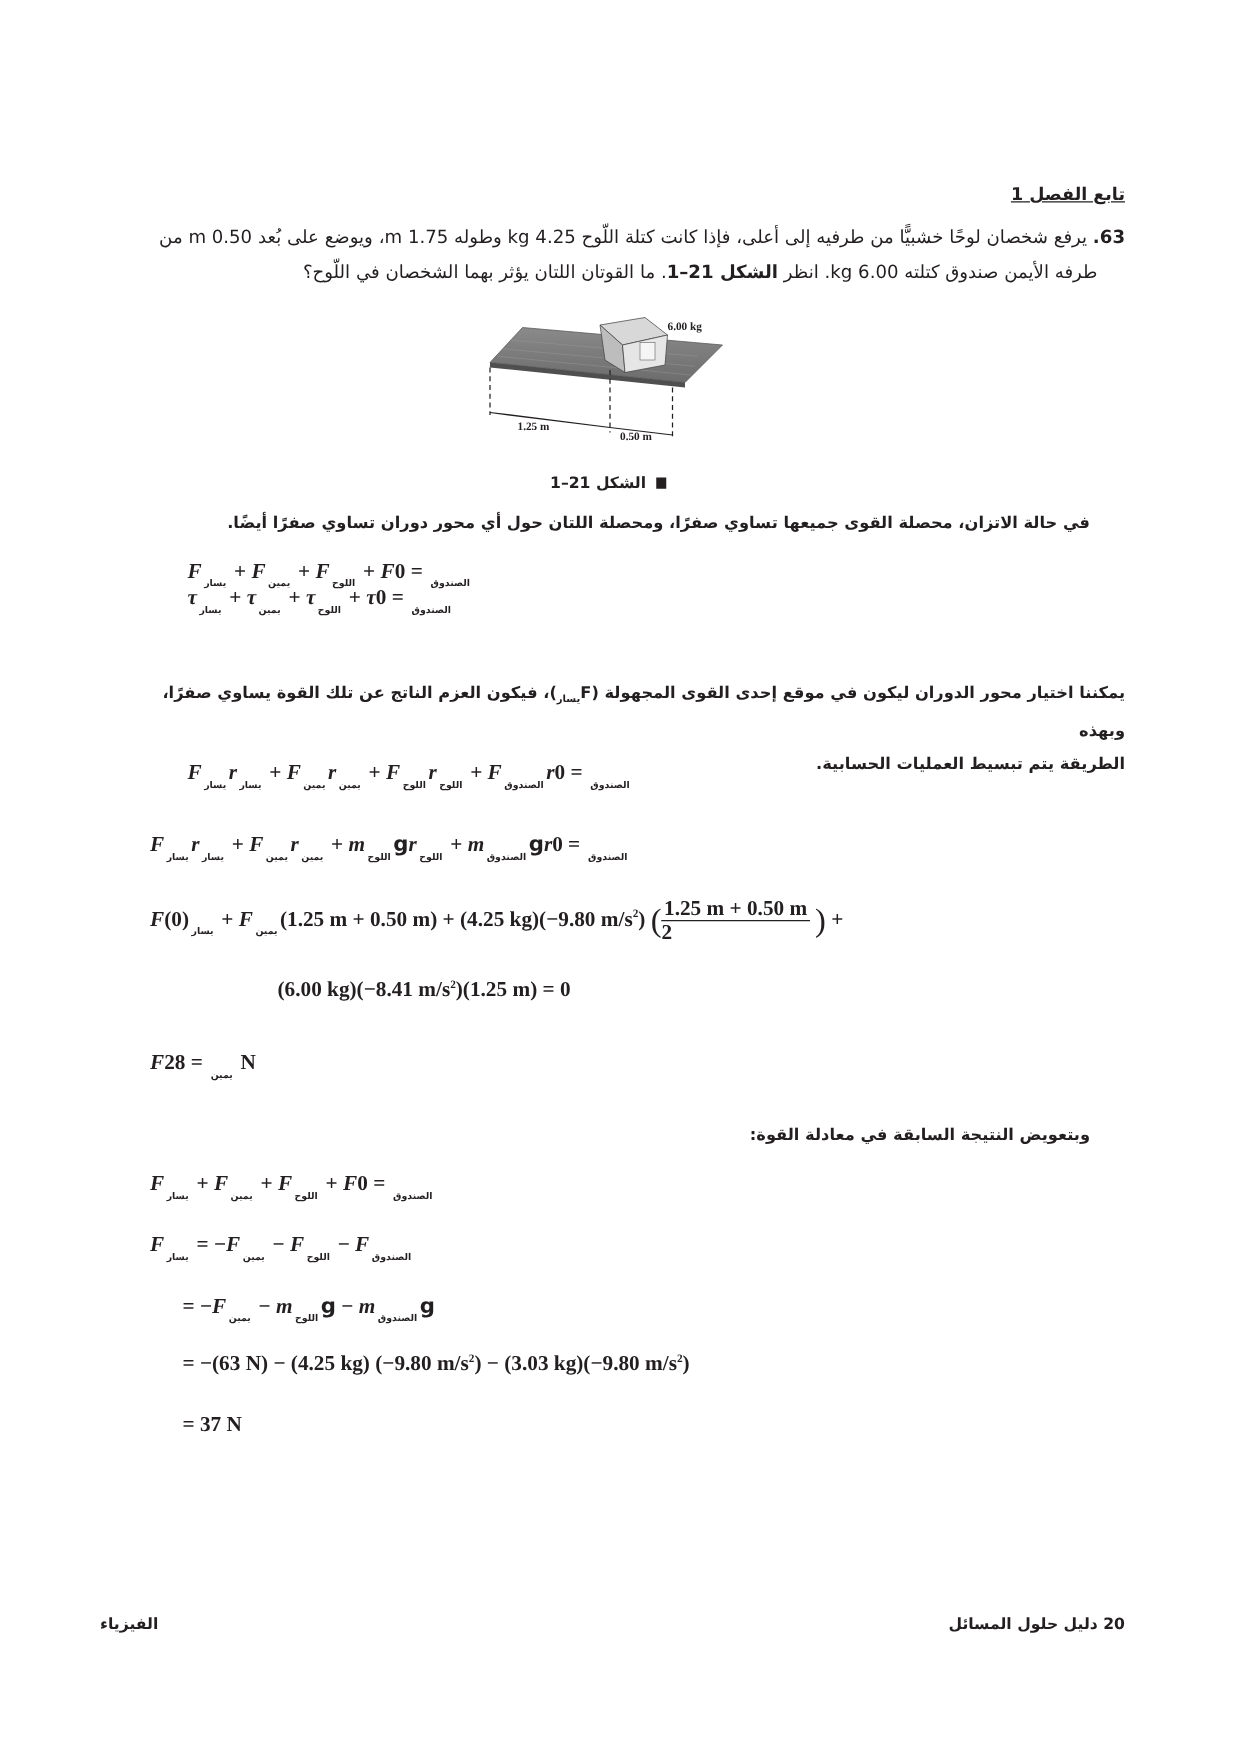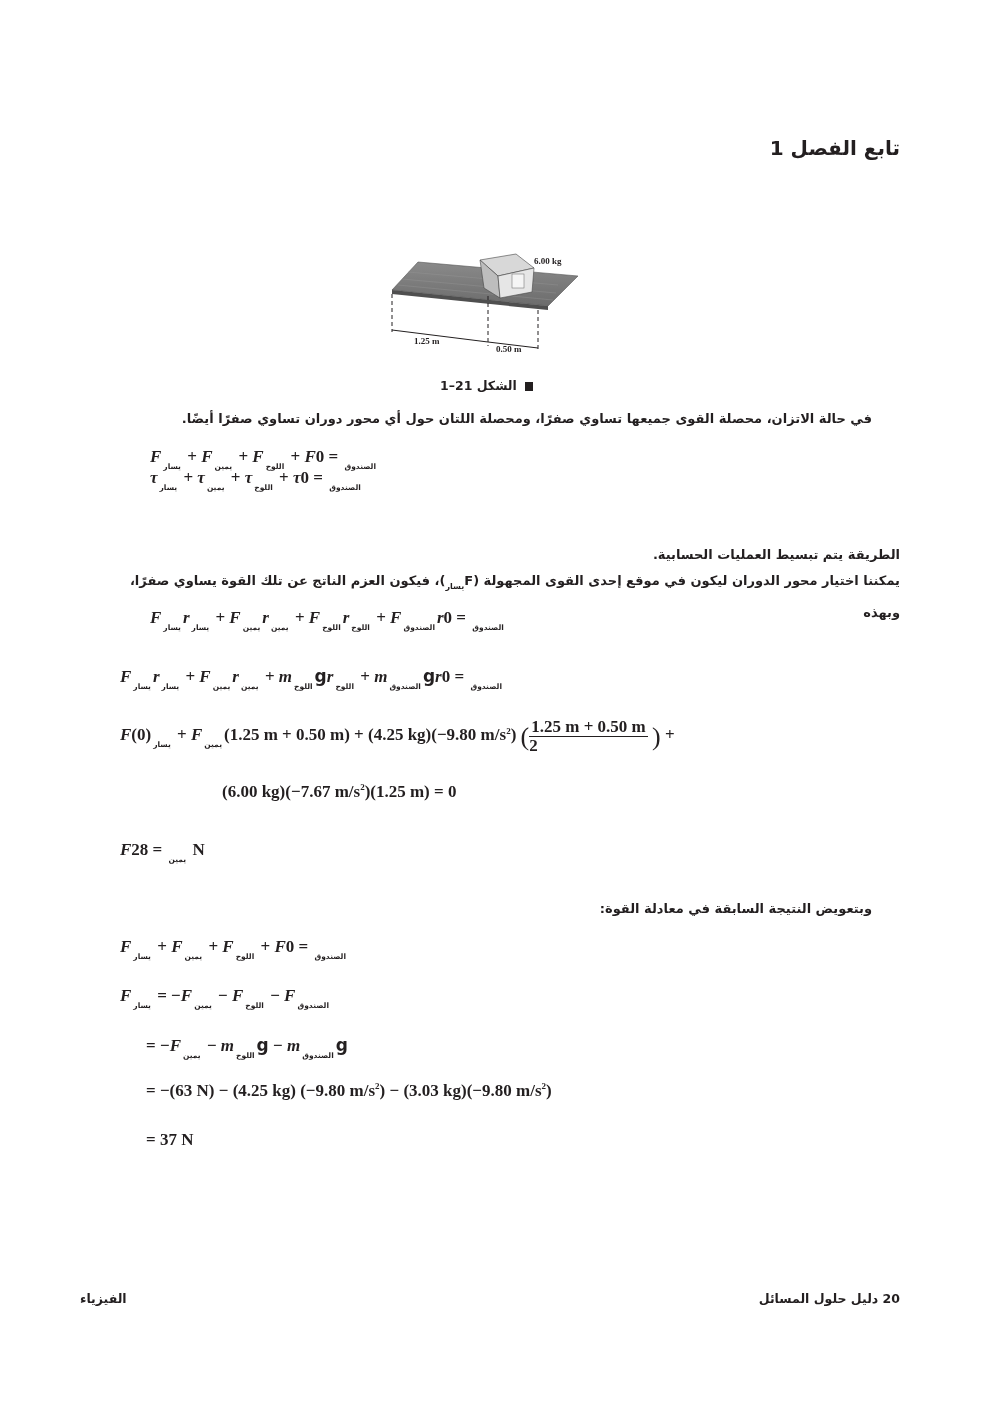--- a/index.html
+++ b/index.html
@@ -1,21 +1,21 @@
 <!DOCTYPE html>
 <html><head>
 <meta charset="utf-8">
 <style>
   html, body { margin:0; padding:0; background:#ffffff; }
   body { width:992px; height:1403px; position:relative; overflow:hidden; color:#231f20;
          font-family:"DejaVu Serif", serif; }
   .abs { position:absolute; }
   .rtl { direction:rtl; text-align:right; }
   .ar { font-family:"DejaVu Sans", sans-serif; }
-  .heading { right:92px; top:136px; font-size:20px; font-weight:bold; }
+  .heading { right:92px; top:148px; font-size:14px; font-weight:bold;text-decoration:underline; }
   .q { right:92px; top:176px; width:820px; font-size:14.5px; line-height:28px; }
   .q .num { font-weight:bold; }
   .q b { font-weight:bold; }
   .fig { left:388px; top:252px; width:210px; height:110px; }
   .caption { left:440px; top:378px; font-size:12.5px; font-weight:bold; direction:rtl; }
   .caption .sq { display:inline-block; width:8px; height:9px; background:#231f20; margin-left:8px; vertical-align:middle; }
   .para { right:120px; font-size:13px; font-weight:bold; line-height:26px; width:780px; }
   .eq { font-family:"Liberation Serif", serif; font-size:17px; font-weight:bold; white-space:nowrap; direction:ltr; }
   .eq i { font-style:italic; }
   .eq sub { font-family:"DejaVu Sans", sans-serif; font-size:7.5px; font-weight:bold; vertical-align:-7px; margin:0 2px; }
@@ -25,20 +25,22 @@
   .frac .d { display:block; line-height:18px; }
   .bigp { font-size:26px; font-weight:normal; vertical-align:middle; }
   .footer { top:1291px; font-size:12.5px; font-weight:bold; }
 </style>
 </head>
 <body>
 
 <div class="abs rtl ar heading">تابع الفصل 1</div>
 
 <div class="abs rtl ar q">
+  <div><span class="num">63.</span> <span>يرفع شخصان لوحًا خشبيًّا من طرفيه إلى أعلى، فإذا كانت كتلة اللّوح 4.25 kg وطوله 1.75 m، ويوضع على بُعد 0.50 m من</span></div>
+  <div style="padding-right:22px"><span>طرفه الأيمن صندوق كتلته 6.00 kg. انظر </span><b>الشكل 21–1</b><span>. ما القوتان اللتان يؤثر بهما الشخصان في اللّوح؟</span></div>
 </div>
 
 <svg class="abs fig" viewBox="0 0 210 110">
   <defs>
     <linearGradient id="wood" x1="0" y1="0" x2="0" y2="1">
       <stop offset="0" stop-color="#8a8a8a"></stop>
         <stop offset="1" stop-color="#6c6c6c"></stop>
     </linearGradient>
   </defs>
   <polygon points="30,10 190,24 160,54 4,38" fill="url(#wood)" stroke="#555" stroke-width="0.6"></polygon>
@@ -70,38 +72,38 @@
 
 <div class="abs eq" style="left:150px; top:447px">
   <i>F</i><sub>يسار</sub> + <i>F</i><sub>يمين</sub> + <i>F</i><sub>اللوح</sub> + <i>F</i><sub>الصندوق</sub> = <span>0</span>
 </div>
 
 <div class="abs eq" style="left:150px; top:468px">
   <i>τ</i><sub>يسار</sub> + <i>τ</i><sub>يمين</sub> + <i>τ</i><sub>اللوح</sub> + <i>τ</i><sub>الصندوق</sub> = <span>0</span>
 </div>
 
 <div class="abs rtl ar para" style="top:542px; right:92px; width:810px">
+  <div><span>يمكننا اختيار محور الدوران ليكون في موقع إحدى القوى المجهولة (F</span><sub style="font-size:8px">يسار</sub><span>)، فيكون العزم الناتج عن تلك القوة يساوي صفرًا، وبهذه</span></div>
   <div>الطريقة يتم تبسيط العمليات الحسابية.</div>
-  <div><span>يمكننا اختيار محور الدوران ليكون في موقع إحدى القوى المجهولة (F</span><sub style="font-size:8px">يسار</sub><span>)، فيكون العزم الناتج عن تلك القوة يساوي صفرًا، وبهذه</span></div>
 </div>
 
 <div class="abs eq" style="left:150px; top:608px">
   <i>F</i><sub>يسار</sub><i>r</i><sub>يسار</sub> + <i>F</i><sub>يمين</sub><i>r</i><sub>يمين</sub> + <i>F</i><sub>اللوح</sub><i>r</i><sub>اللوح</sub> + <i>F</i><sub>الصندوق</sub><i>r</i><sub>الصندوق</sub> = <span>0</span>
 </div>
 
 <div class="abs eq" style="left:120px; top:666px">
   <i>F</i><sub>يسار</sub><i>r</i><sub>يسار</sub> + <i>F</i><sub>يمين</sub><i>r</i><sub>يمين</sub> + <i>m</i><sub>اللوح</sub><b style="font-family:'DejaVu Sans',sans-serif">g</b><i>r</i><sub>اللوح</sub> + <i>m</i><sub>الصندوق</sub><b style="font-family:'DejaVu Sans',sans-serif">g</b><i>r</i><sub>الصندوق</sub> = <span>0</span>
 </div>
 
 <div class="abs eq" style="left:120px; top:718px">
   <i>F</i><sub>يسار</sub>(0) + <i>F</i><sub>يمين</sub><span>(1.25 m + 0.50 m) + (4.25 kg)(−9.80 m/s</span><sup>2</sup>) <span class="bigp">(</span><span class="frac"><span class="n">1.25 m + 0.50 m</span><span class="d">2</span></span> <span class="bigp">)</span> +
 </div>
 
 <div class="abs eq" style="left:222px; top:782px">
-  <span>(6.00 kg)(−7.67 m/s</span><sup>2</sup><span>)(1.25 m) = 0</span>
+  <span>(6.00 kg)(−8.41 m/s</span><sup>2</sup><span>)(1.25 m) = 0</span>
 </div>
 
 <div class="abs eq" style="left:120px; top:840px">
   <i>F</i><sub>يمين</sub> <span>= 28 N</span>
 </div>
 
 <div class="abs rtl ar para" style="top:896px">وبتعويض النتيجة السابقة في معادلة القوة:</div>
 
 <div class="abs eq" style="left:120px; top:937px">
   <i>F</i><sub>يسار</sub> + <i>F</i><sub>يمين</sub> + <i>F</i><sub>اللوح</sub> + <i>F</i><sub>الصندوق</sub> = <span>0</span>

